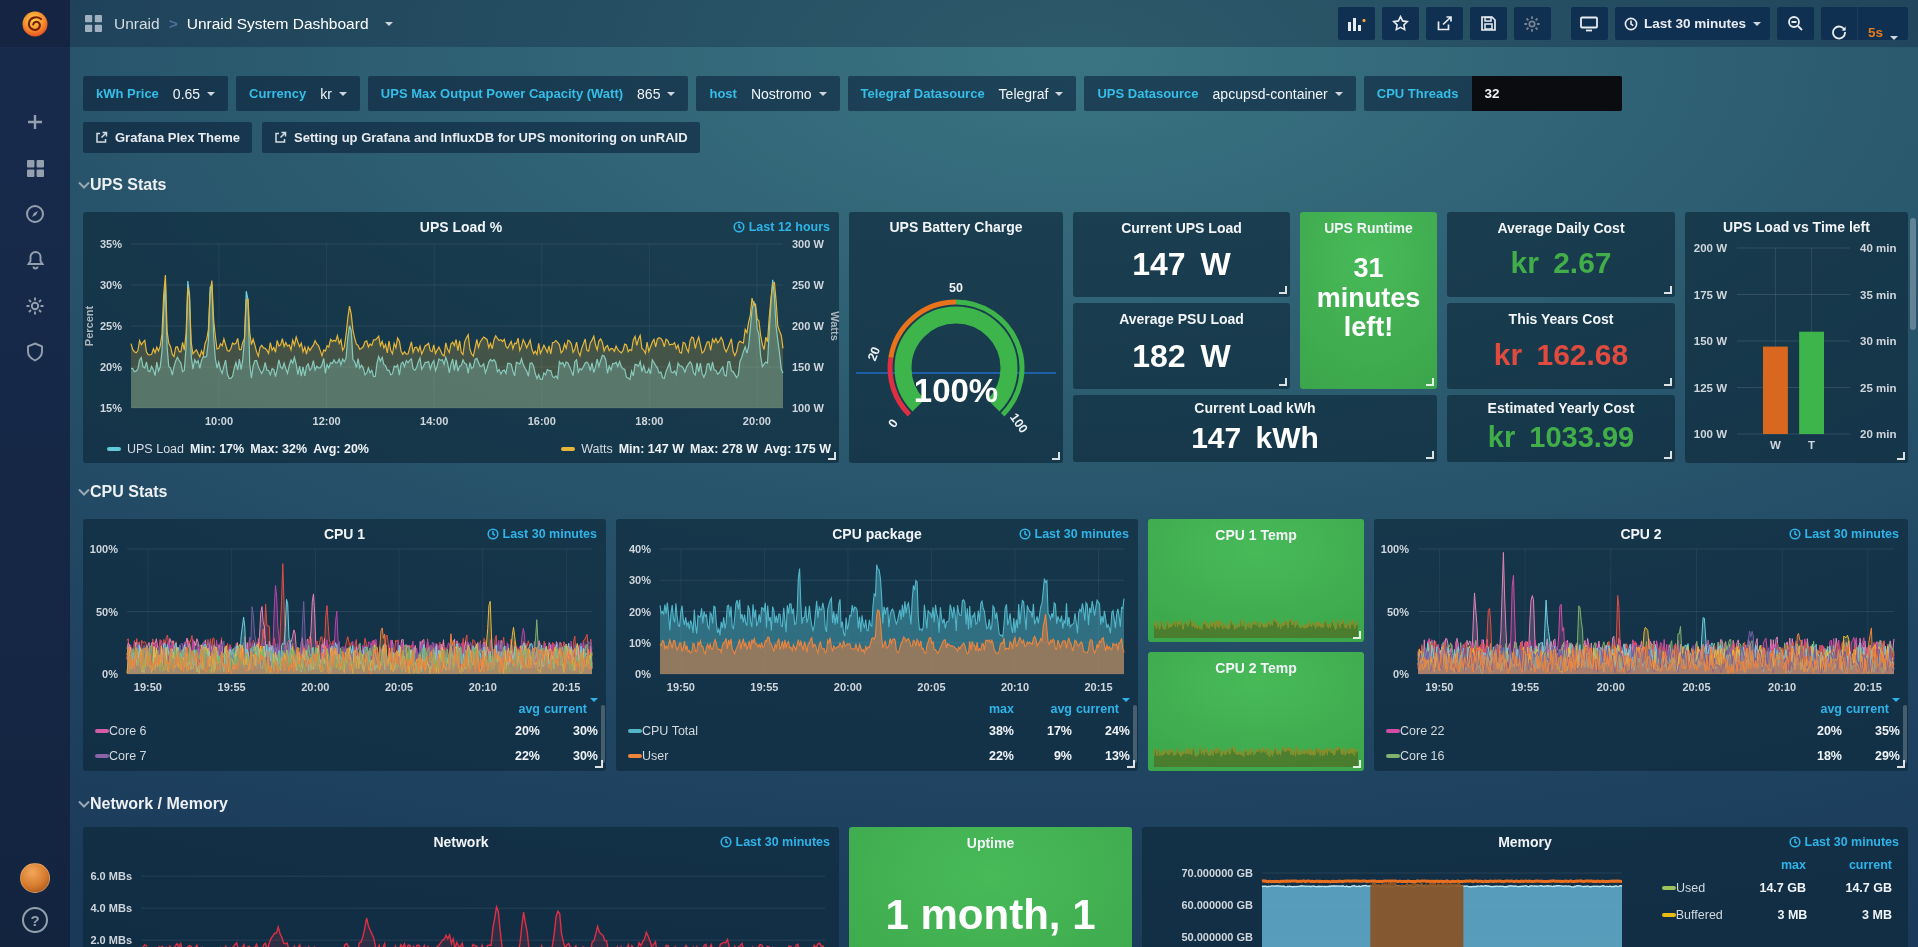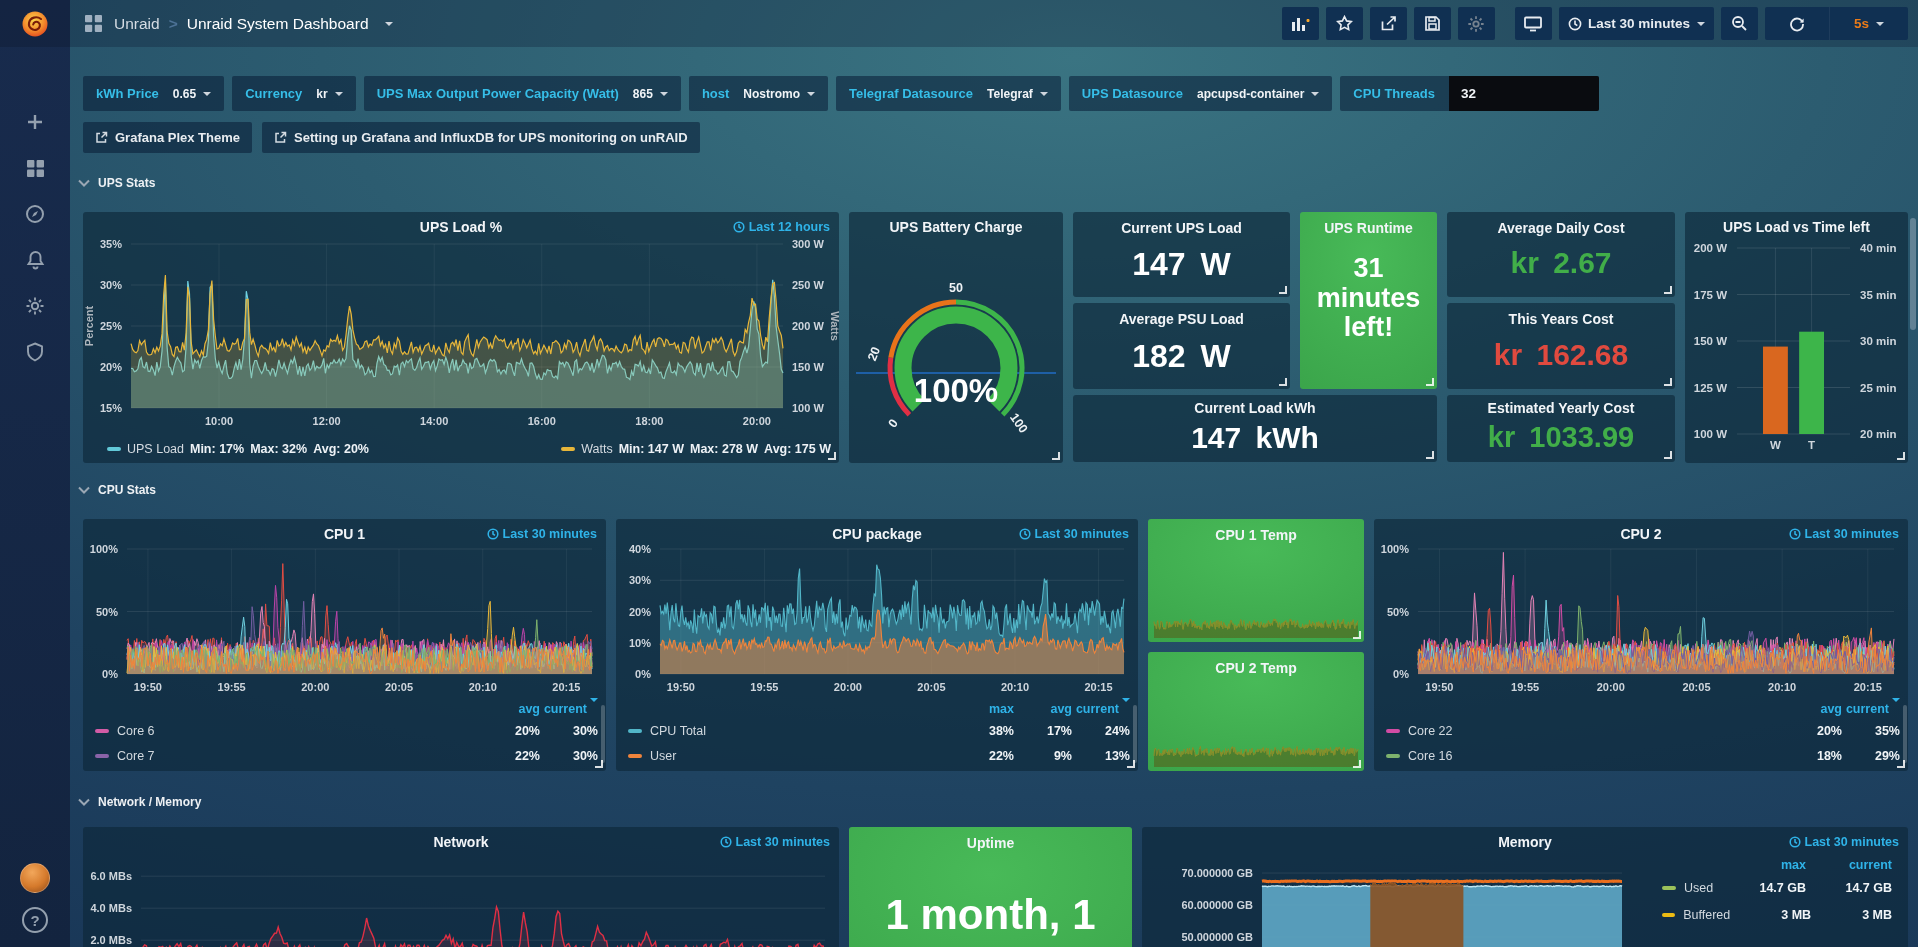--- a/index.html
+++ b/index.html
@@ -22,35 +22,35 @@
   .crumb .app{color:#d5dce4}
   .crumb .sep{color:#4d7296;font-weight:700}
   .crumb .dash{color:#fff;font-weight:500}
   .nav-right{margin-left:auto;display:flex;align-items:center;gap:7px}
   .nav-btn{height:33px;min-width:37px;background:#103052;border-radius:2px;display:flex;align-items:center;
     justify-content:center;color:#e8ecf1;cursor:pointer;padding:0 9px;font-size:13.5px;font-weight:700}
   .nav-btn.muted{color:#76828f}
   .nav-gap{width:6px}
   .caret{width:0;height:0;border-left:4px solid transparent;border-right:4px solid transparent;border-top:4px solid #cfd6de;margin-left:7px}
   .refresh-grp{display:flex;align-items:center;height:33px;background:#103052;border-radius:2px}
-  .refresh-grp .seg{padding:0 24px;display:flex;align-items:center;height:100%}
+  .refresh-grp .seg{padding:0 10px;display:flex;align-items:flex-end;height:100%}
   .refresh-grp .int{color:#eb7b18;font-weight:700;font-size:13.5px;border-left:1px solid rgba(255,255,255,.06)}
   
   .vars{position:absolute;left:83px;top:76px;display:flex;gap:8px;z-index:7}
   .var-box{display:flex;align-items:center;height:35px;background:rgba(8,28,52,.55);border-radius:2px;padding:0 13px;cursor:pointer}
   .var-label{color:#36bee8;font-size:13px;font-weight:700;margin-right:14px;white-space:nowrap}
-  .var-value{color:#f1f4f7;font-size:12px;font-weight:700;white-space:nowrap}
+  .var-value{color:#f1f4f7;font-size:14px;font-weight:400;white-space:nowrap}
   .var-input{width:150px;height:35px;background:#0a0c10;border:none;color:#f1f4f7;font-size:13.5px;font-weight:700;
     padding:0 12px;font-family:"Liberation Sans",sans-serif;border-radius:0 2px 2px 0}
   .var-box.threads{padding-right:0}
   .links{position:absolute;left:83px;top:122px;display:flex;gap:10px;z-index:7}
   .link-box{display:flex;align-items:center;gap:7px;height:31px;background:rgba(8,28,52,.55);border-radius:2px;
     padding:0 12px;font-size:13px;font-weight:700;color:#e8ecf0;cursor:pointer}
   
-  .section{position:absolute;display:flex;align-items:center;gap:8px;color:#eef1f4;font-size:12px;font-weight:700;cursor:pointer}
+  .section{position:absolute;display:flex;align-items:center;gap:0;color:#eef1f4;font-size:16px;font-weight:700;cursor:pointer}
   .section .chev{color:#9aa7b4}
   .panel{position:absolute;background:rgba(13,39,56,.64);border-radius:3px}
   .panel.green{background:radial-gradient(120% 120% at 50% 25%, #48ba58 0%, #3aa44a 78%, #349544 100%)}
   .p-title{position:absolute;top:7px;left:0;right:0;text-align:center;font-size:14px;font-weight:700;color:#f2f5f8;cursor:pointer;z-index:2}
   .p-time{position:absolute;top:8px;right:9px;display:flex;align-items:center;gap:4px;color:#2fb3e8;font-size:12.5px;font-weight:700;z-index:2}
   .rsz{position:absolute;right:3px;bottom:3px;width:8px;height:8px;border-right:2px solid rgba(255,255,255,.85);
     border-bottom:2px solid rgba(255,255,255,.85);cursor:nwse-resize}
   .plot{position:absolute}
   
   .stat-title{position:absolute;top:8px;left:0;right:0;text-align:center;font-size:14px;font-weight:700;color:#f2f5f8}
@@ -64,21 +64,21 @@
   .g-legend{position:absolute;left:24px;right:8px;bottom:7px;display:flex;justify-content:space-between;
     font-size:12.5px;color:#d6dce2;z-index:2}
   .g-item{display:flex;align-items:center;gap:6px;white-space:nowrap}
   .g-item b{color:#eef2f6}
   .sw{display:inline-block;width:14px;height:4px;border-radius:2px}
   .ltable{position:absolute;left:12px;right:8px;bottom:3px;font-size:12.5px;z-index:2}
   .lhead{display:flex;justify-content:flex-end;align-items:center;height:19px}
   .lcell{width:58px;text-align:right;font-weight:700;color:#f0f4f7}
   .lhead .lcell{color:#2fb3e8;cursor:pointer}
   .lrow{display:flex;align-items:center;height:25px;cursor:pointer}
-  .lname{color:#d2d9df;margin-left:8px;flex:1}
+  .lname{color:#d2d9df;flex:1}
   .legend-scroll{position:absolute;right:1px;bottom:8px;width:4px;height:58px;background:rgba(255,255,255,.22);border-radius:2px}
   .mem-legend{position:absolute;left:520px;right:16px;top:28px;font-size:12.5px;z-index:2}
   .mem-legend .lcell{width:86px}
   .mem-legend .lrow{height:27px}
   .scroll-thumb{position:absolute;right:2px;top:218px;width:6px;height:112px;background:rgba(205,215,225,.35);border-radius:3px;z-index:20;cursor:grab}
   svg text{font-family:"Liberation Sans",sans-serif}
 </style>
 </head>
 <body>
 

